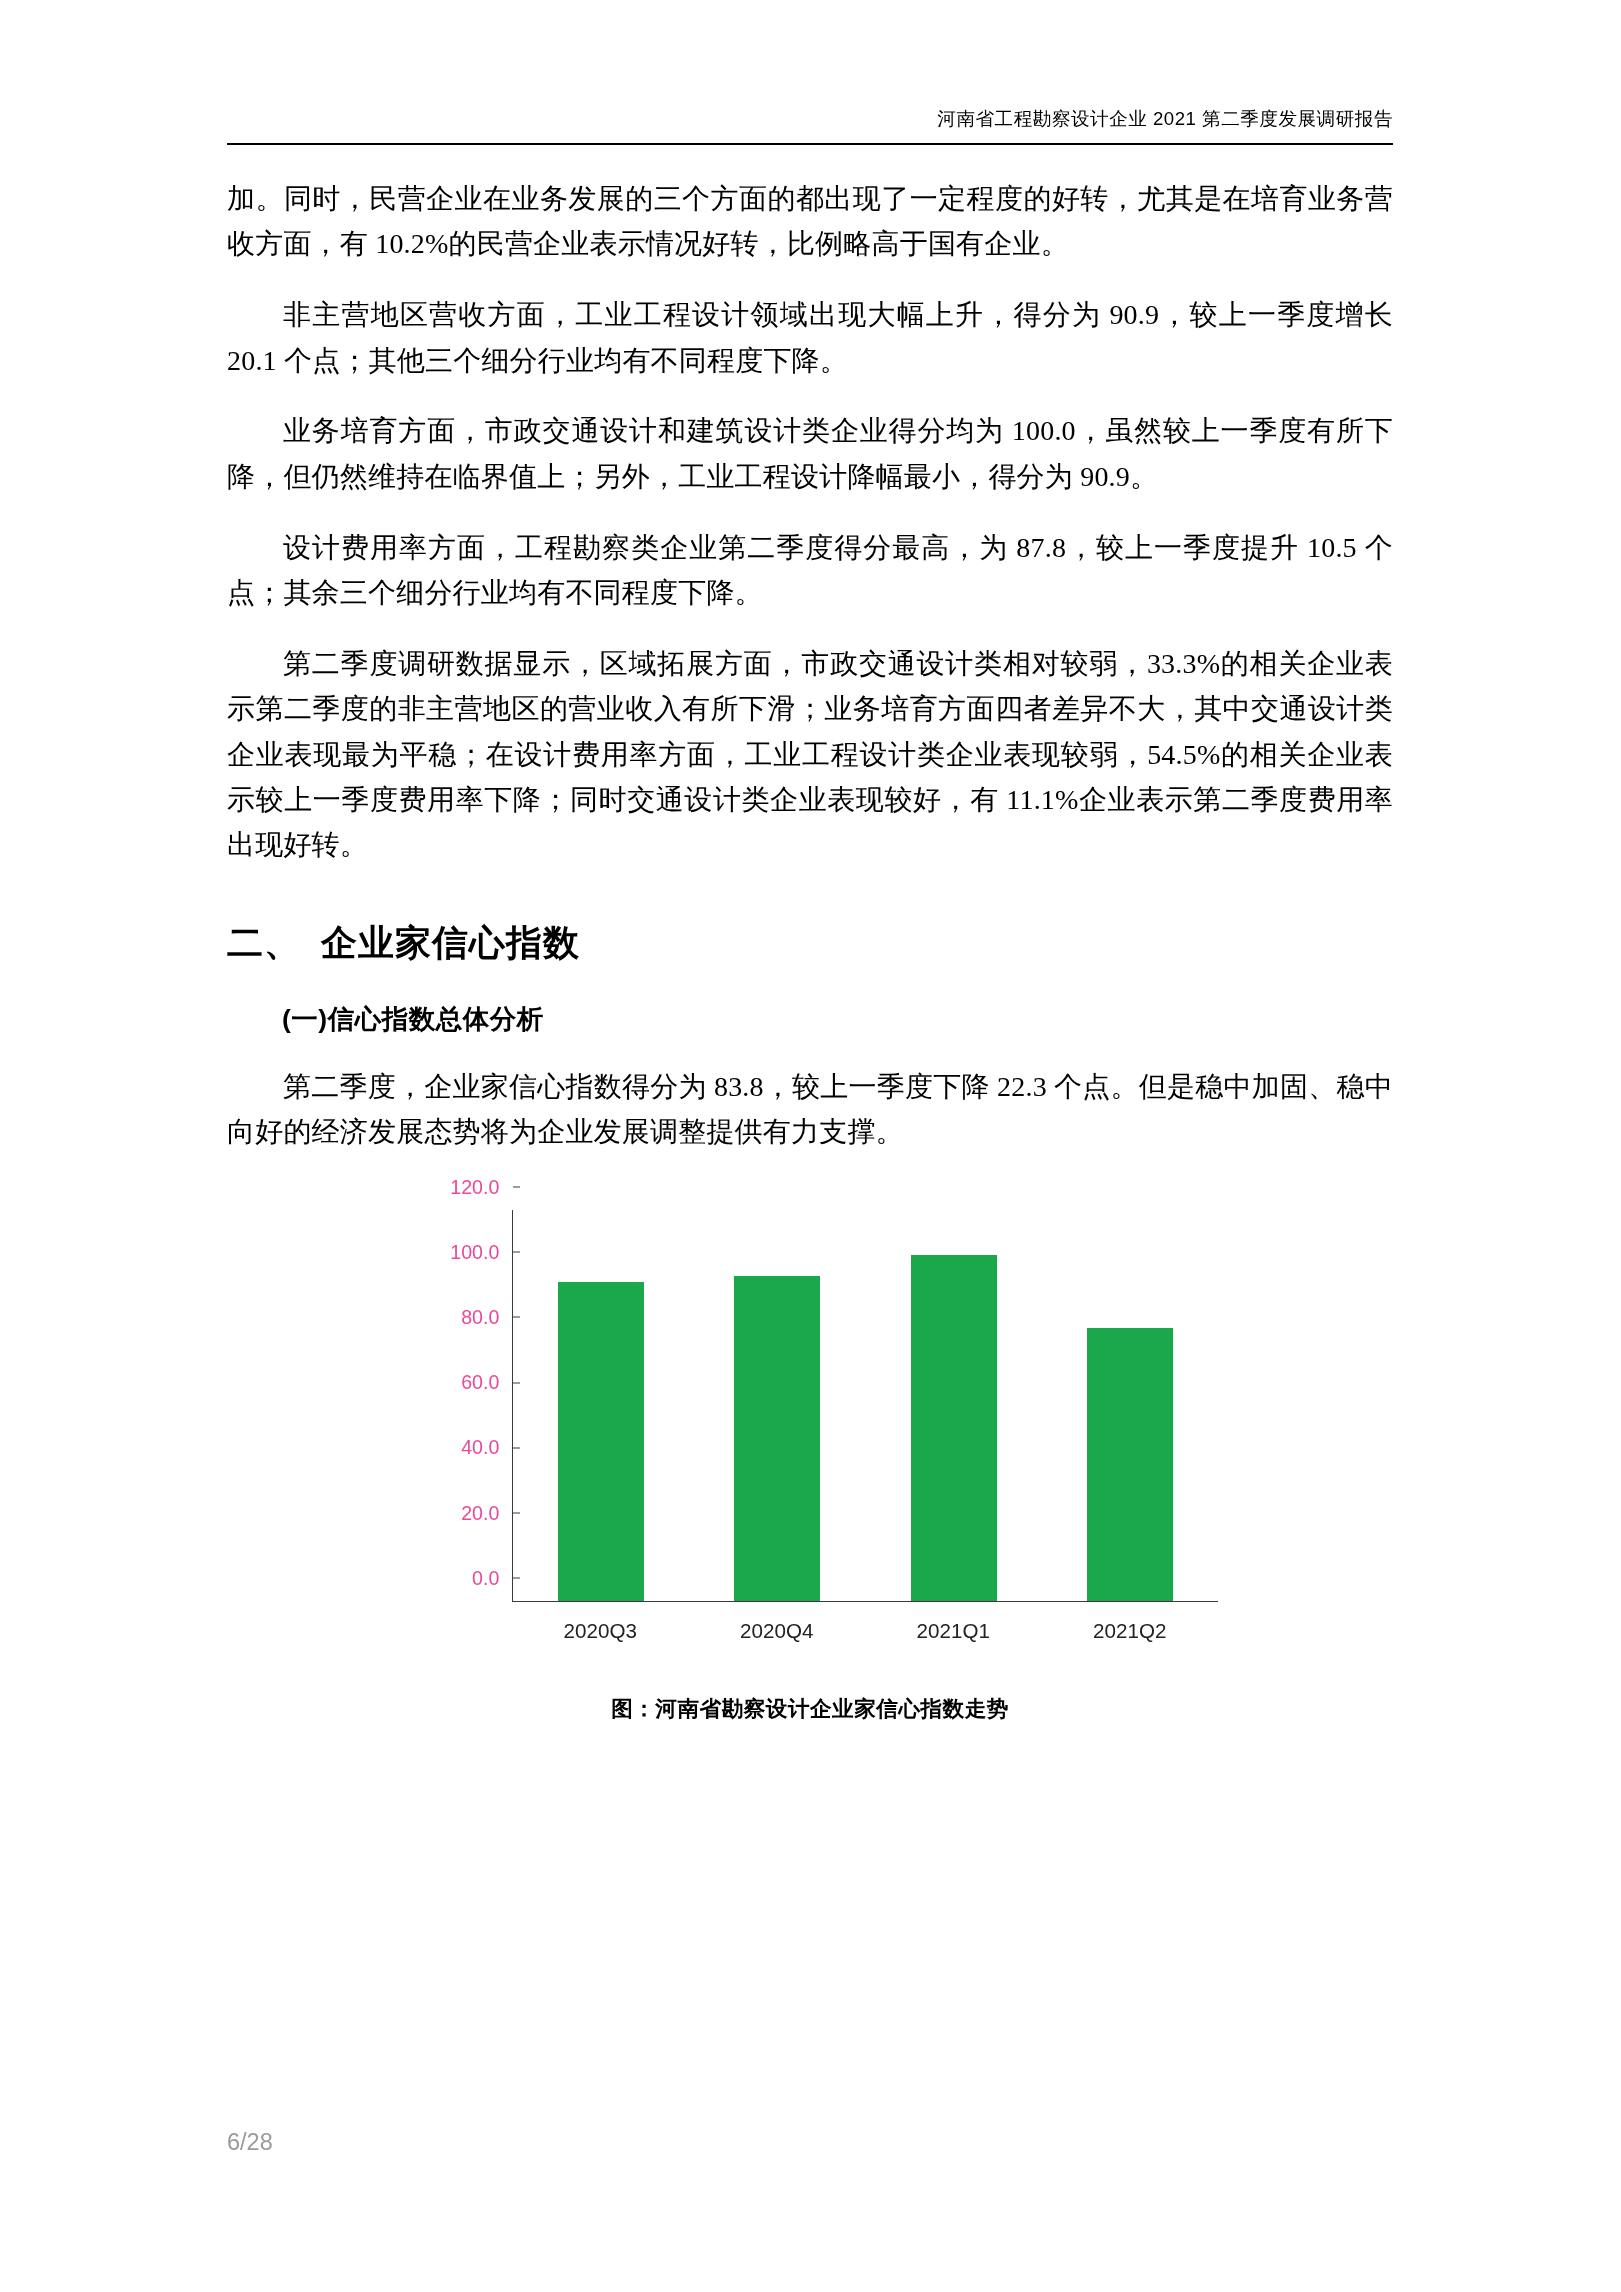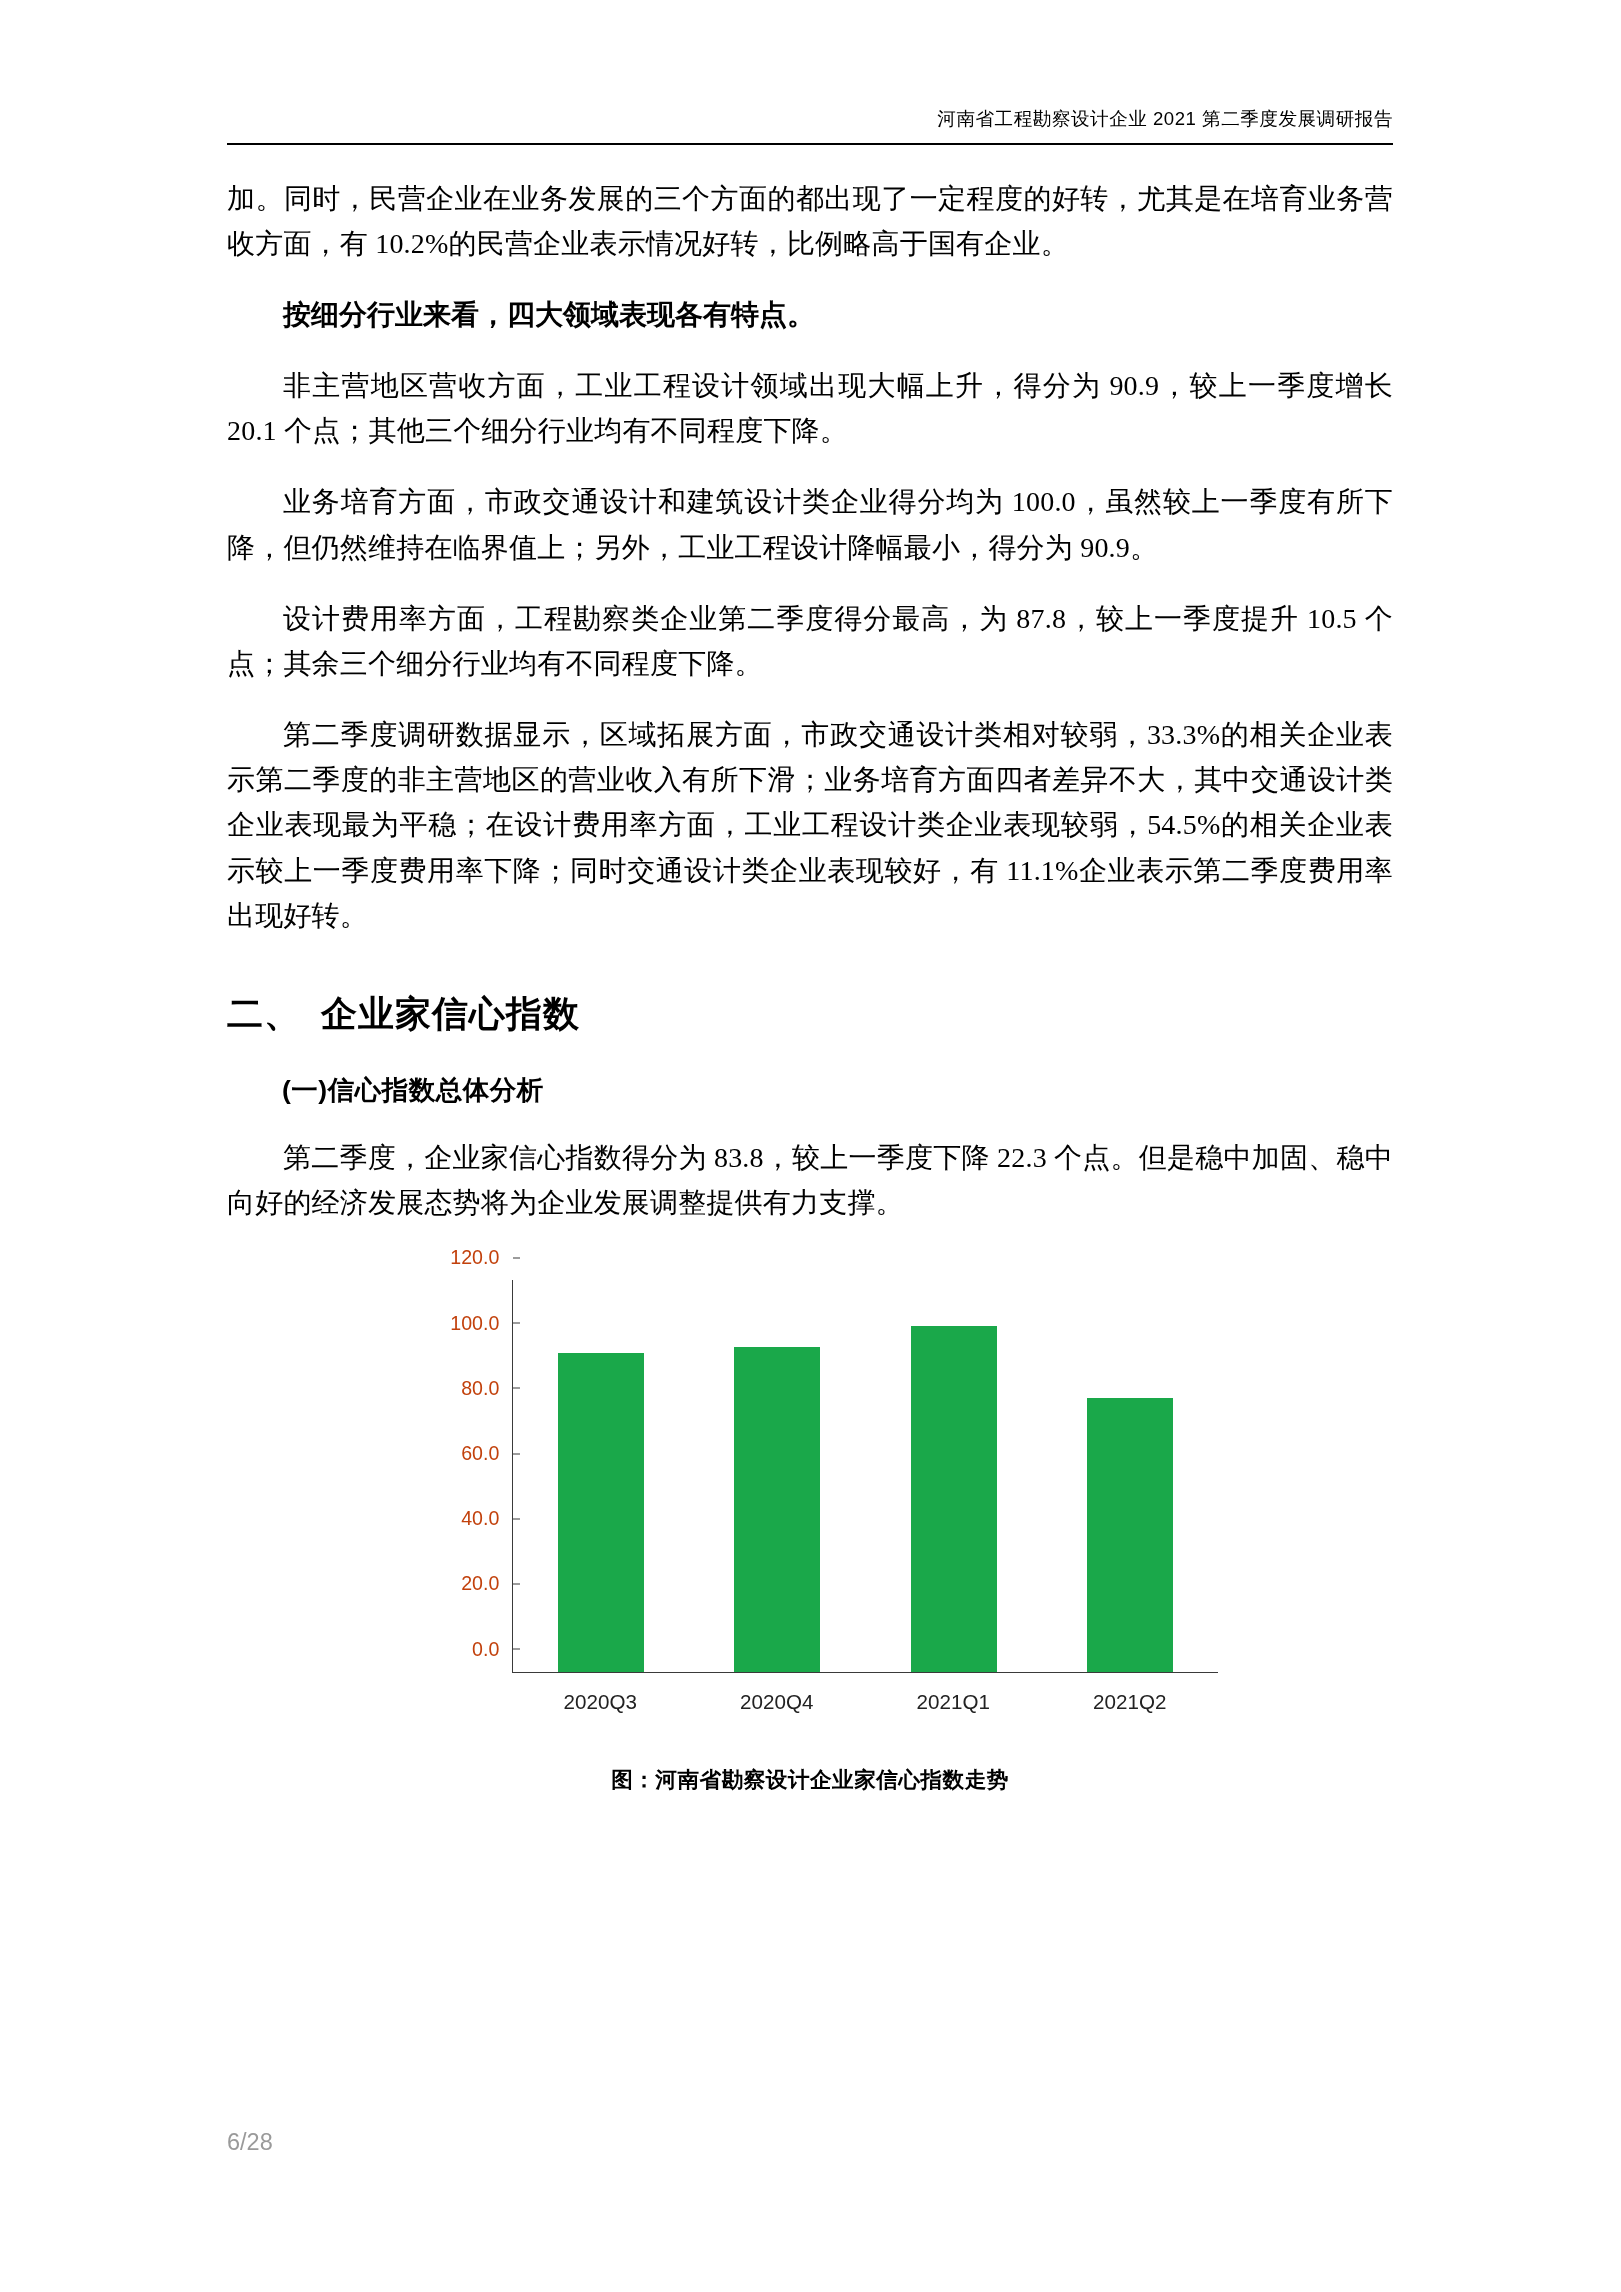--- a/index.html
+++ b/index.html
@@ -103,21 +103,21 @@
     border-left: 1.5px solid #3a3a3a;
     border-bottom: 1.5px solid #3a3a3a;
   }
   .ytick {
     position: absolute;
     right: 100%;
     transform: translateY(-50%);
     padding-right: 13.7px;
     font-family: "Liberation Sans", sans-serif;
     font-size: 19.6px;
-    color: #c2410c;
+    color: #ec4899;
     white-space: nowrap;
   }
   .ytick .tickmark {
     position: absolute;
     left: 100%;
     top: 50%;
     width: 6.9px;
     border-top: 1.5px solid #3a3a3a;
   }
   .bars {
@@ -177,21 +177,20 @@
 
 <div class="page">
 
   <div class="header">河南省工程勘察设计企业 2021 第二季度发展调研报告</div>
   <div class="header-rule"></div>
 
   <div class="content">
 
     <p class="body-text">加。同时，民营企业在业务发展的三个方面的都出现了一定程度的好转，尤其是在培育业务营收方面，有 10.2%的民营企业表示情况好转，比例略高于国有企业。</p>
 
-    <p class="bold-lead">按细分行业来看，四大领域表现各有特点。</p>
 
     <p class="body-text indent">非主营地区营收方面，工业工程设计领域出现大幅上升，得分为 90.9，较上一季度增长 20.1 个点；其他三个细分行业均有不同程度下降。</p>
 
     <p class="body-text indent">业务培育方面，市政交通设计和建筑设计类企业得分均为 100.0，虽然较上一季度有所下降，但仍然维持在临界值上；另外，工业工程设计降幅最小，得分为 90.9。</p>
 
     <p class="body-text indent">设计费用率方面，工程勘察类企业第二季度得分最高，为 87.8，较上一季度提升 10.5 个点；其余三个细分行业均有不同程度下降。</p>
 
     <p class="body-text indent">第二季度调研数据显示，区域拓展方面，市政交通设计类相对较弱，33.3%的相关企业表示第二季度的非主营地区的营业收入有所下滑；业务培育方面四者差异不大，其中交通设计类企业表现最为平稳；在设计费用率方面，工业工程设计类企业表现较弱，54.5%的相关企业表示较上一季度费用率下降；同时交通设计类企业表现较好，有 11.1%企业表示第二季度费用率出现好转。</p>
 
     <h2 class="section-title">

